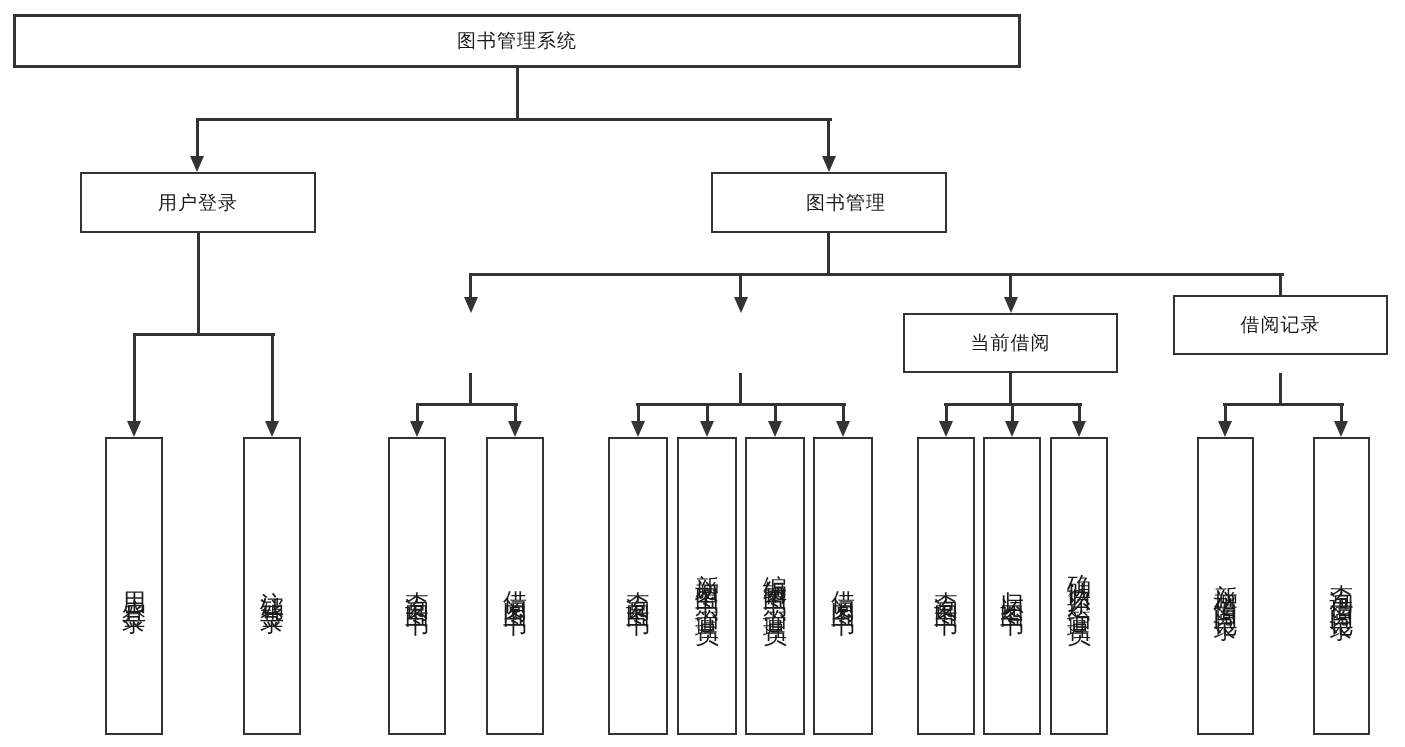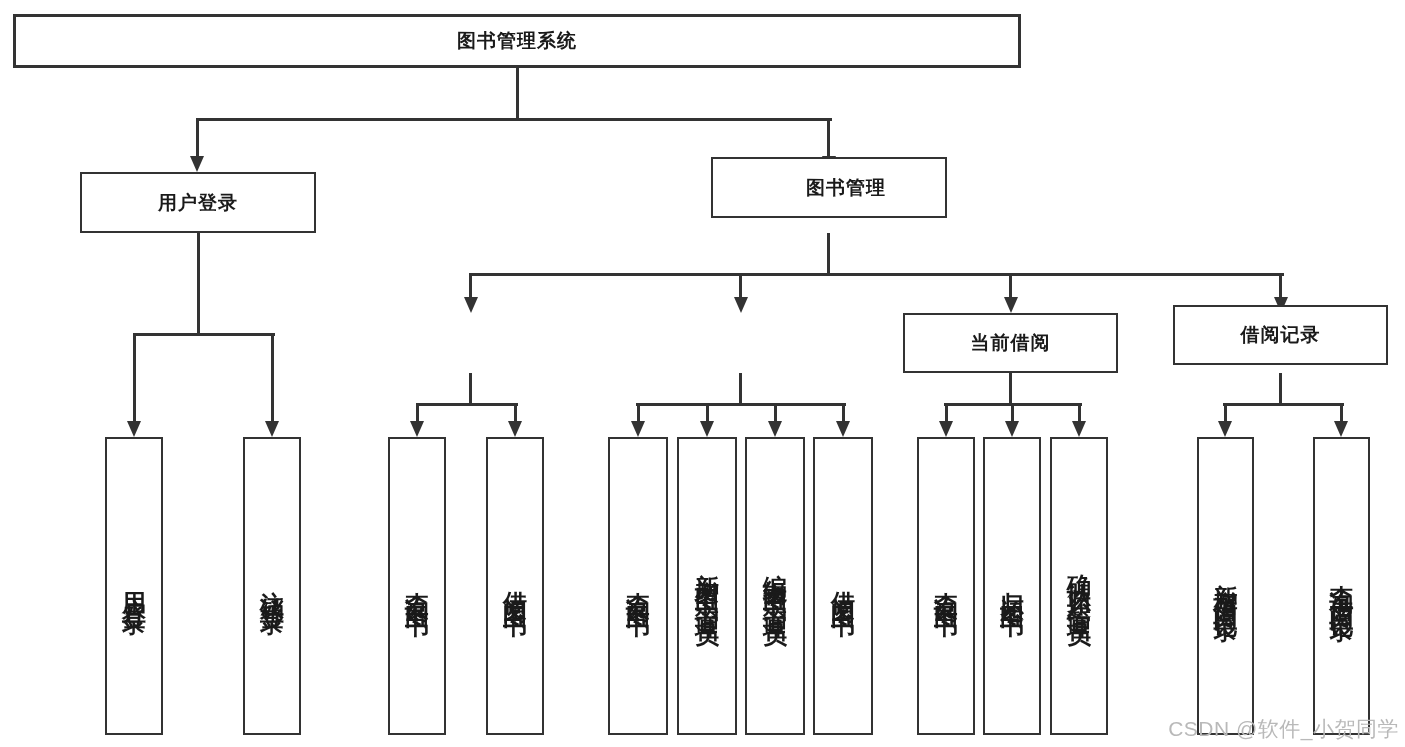--- a/index.html
+++ b/index.html
@@ -13,21 +13,20 @@
   }
   .node {
     position: absolute;
     box-sizing: border-box;
     border: 2px solid #333333;
     background: #ffffff;
     display: flex;
     align-items: center;
     justify-content: center;
     color: #1a1a1a;
-    font-weight: bold;
   }
   .hnode { font-size: 19px; letter-spacing: 1px; }
   .root-node { font-size: 19px; border-width: 3px; }
   .vnode .vlabel {
     writing-mode: vertical-lr;
     text-orientation: mixed;
     font-size: 24px;
     letter-spacing: 7px;
     line-height: 1;
     color: #1a1a1a;
@@ -65,21 +64,21 @@
   <div class="vline" style="left:516px; top:68px;  height:52px;"></div>
   <div class="hline" style="left:196px; top:118px; width:636px;"></div>
   <div class="vline" style="left:196px; top:118px; height:38px;"></div>
   <div class="arrow" style="left:190px; top:156px;"></div>
   <div class="vline" style="left:827px; top:118px; height:38px;"></div>
   <div class="arrow" style="left:822px; top:156px;"></div>
 
   <div class="node hnode" style="left:80px; top:172px; width:236px; height:61px;">
     <span>用户登录</span>
   </div>
-  <div class="node hnode" style="left:711px; top:157px; width:236px; height:61px;padding-left:34px;">
+  <div class="node hnode" style="left:711px; top:172px; width:236px; height:61px;padding-left:34px;">
     <span>图书管理</span>
   </div>
 
   <div class="vline" style="left:197px; top:233px; height:102px;"></div>
   <div class="hline" style="left:133px; top:333px; width:142px;"></div>
   <div class="vline" style="left:133px; top:333px; height:88px;"></div>
   <div class="arrow" style="left:127px; top:421px;"></div>
   <div class="vline" style="left:271px; top:333px; height:88px;"></div>
   <div class="arrow" style="left:265px; top:421px;"></div>
 
@@ -90,21 +89,21 @@
   <div class="vline" style="left:739px;  top:273px; height:26px;"></div>
   <div class="arrow" style="left:734px;  top:297px;"></div>
   <div class="vline" style="left:1009px; top:273px; height:26px;"></div>
   <div class="arrow" style="left:1004px; top:297px;"></div>
   <div class="vline" style="left:1279px; top:273px; height:26px;"></div>
   <div class="arrow" style="left:1274px; top:297px;"></div>
 
   <div class="node hnode" style="left:903px; top:313px; width:215px; height:60px;text-align:right;">
     <span>当前借阅</span>
   </div>
-  <div class="node hnode" style="left:1173px; top:305px; width:215px; height:60px;">
+  <div class="node hnode" style="left:1173px; top:295px; width:215px; height:60px;">
     <span>借阅记录</span>
   </div>
 
   <div class="vline" style="left:469px; top:373px; height:32px;"></div>
   <div class="hline" style="left:416px; top:403px; width:102px;"></div>
   <div class="vline" style="left:416px; top:403px; height:19px;"></div>
   <div class="arrow" style="left:410px; top:421px;"></div>
   <div class="vline" style="left:514px; top:403px; height:19px;"></div>
   <div class="arrow" style="left:508px; top:421px;"></div>
 
@@ -172,15 +171,14 @@
     <span class="vlabel">确认归还（管理员）</span>
   </div>
 
   <div class="node vnode" style="left:1197px; top:437px; width:57px; height:298px;">
     <span class="vlabel">新增借阅记录</span>
   </div>
   <div class="node vnode" style="left:1313px; top:437px; width:57px; height:298px;">
     <span class="vlabel">查询借阅记录</span>
   </div>
 
-  <div class="watermark">CSDN @软件_小贺同学</div>
 
 </div>
 
 </body></html>

